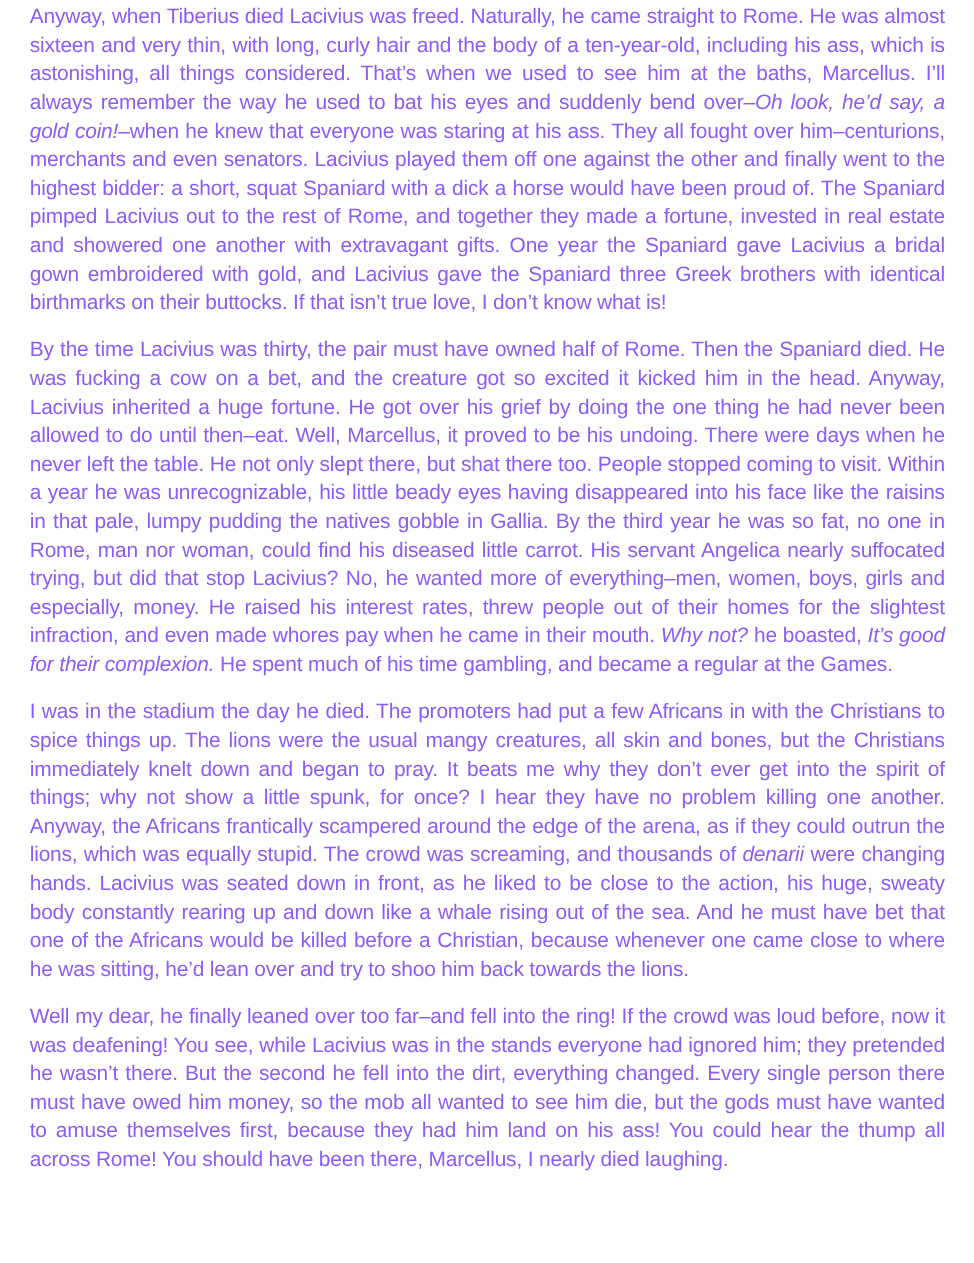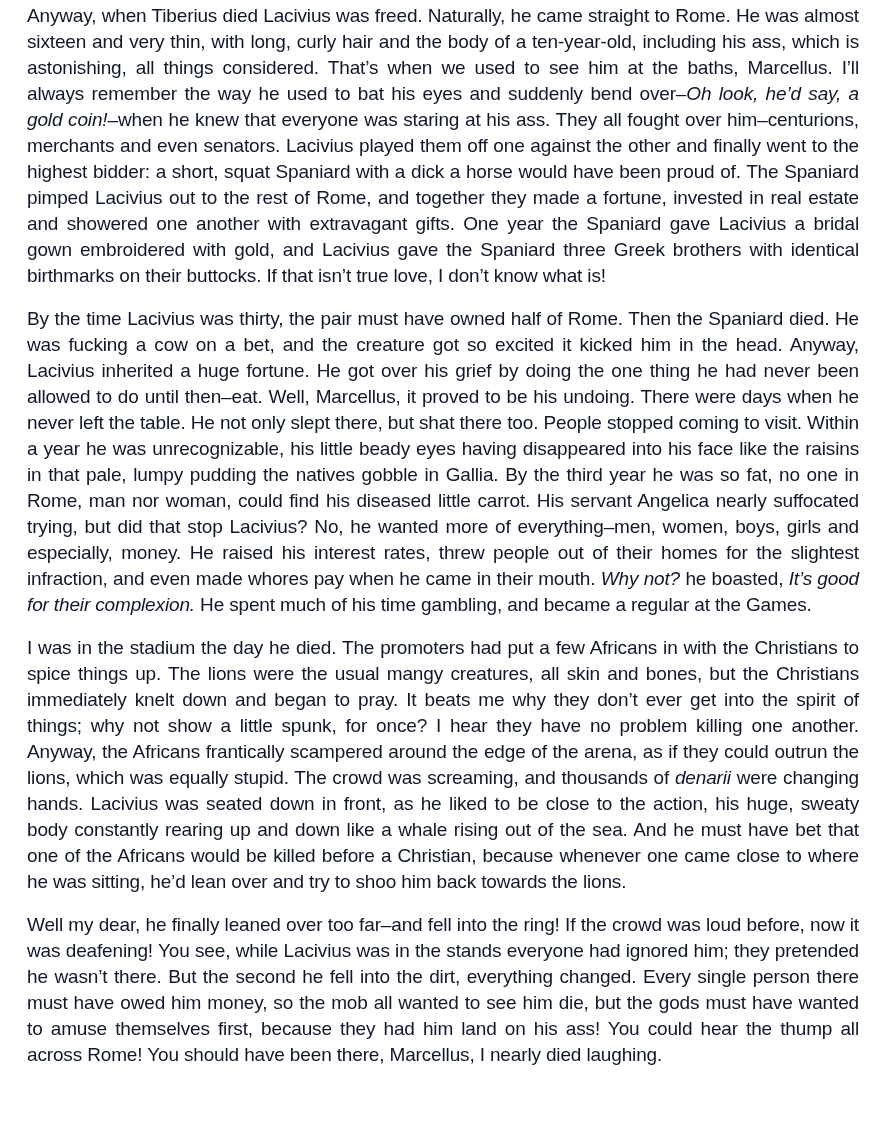--- a/index.html
+++ b/index.html
@@ -16,21 +16,21 @@
     padding: 3px 25px 0 27px;
     overflow: hidden;
   }
   .doc-text p {
     margin: 0 1px 17px 0;
     font-family: "Liberation Sans", sans-serif;
     font-size: 19px;
     line-height: 26px;
     font-weight: 400;
     letter-spacing: -0.15px;
-    color: #0f172a;
+    color: #8b5cf6;
     text-align: justify;
   }
   .doc-text p em {
     font-style: italic;
   }
 </style>
 </head>
 <body>
 
 <main class="page">

